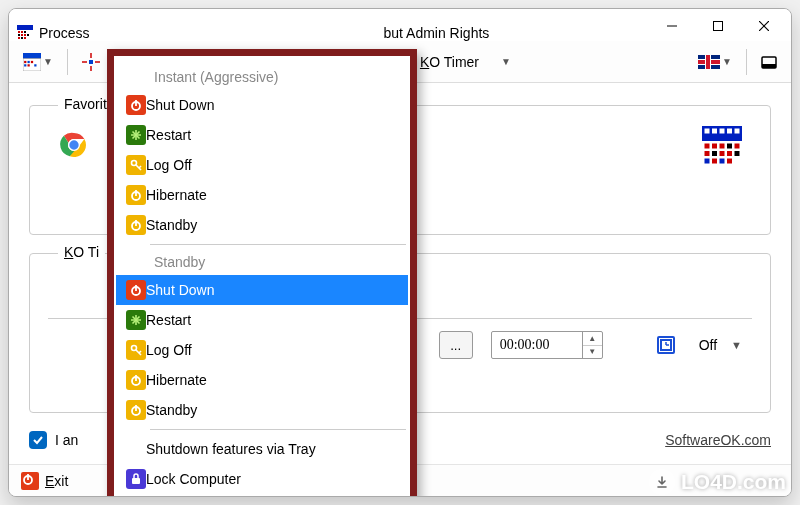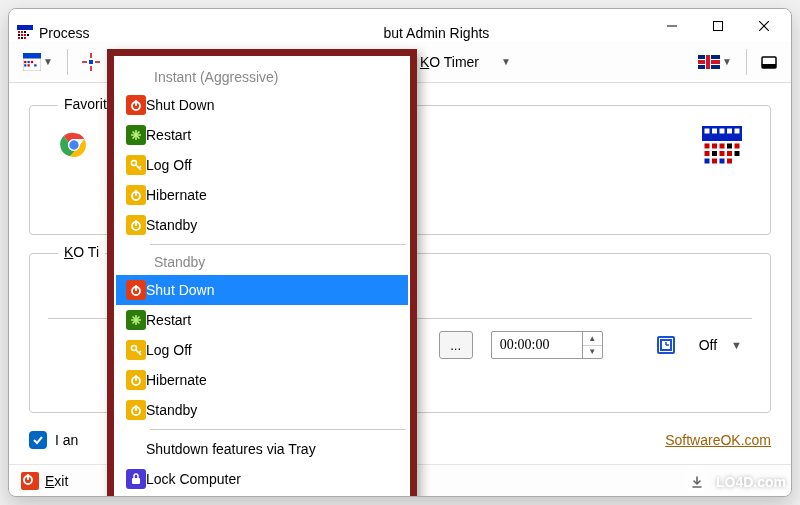--- a/index.html
+++ b/index.html
@@ -98,21 +98,21 @@
   }
   .spin div:last-child{border-bottom:none;}
   .clock-badge { color:#1a4fd6; font-weight:bold; border:2px solid #1a4fd6; width:18px;height:18px;display:flex;align-items:center;justify-content:center;border-radius:2px;}
   .clock-badge svg{width:12px;height:12px;}
   .off-dd { display:flex;align-items:center;gap:12px; padding:0 6px;}
   .checkbox {
     width:18px;height:18px;border-radius:4px;background:#0067c0;
     display:flex;align-items:center;justify-content:center;
   }
   .checkbox svg{width:12px;height:12px;}
-  .link { color:#a16207; }
+  .link { color:#404040; }
   
   .bottombar {
     position:absolute; left:0;right:0;bottom:0;height:32px;
     display:flex;align-items:center;padding:0 12px;gap:6px;
     background:#fdfdfd;border-top:1px solid #e5e5e5;
   }
   
   .flag-uk {
     width:22px;height:14px;background:#00247d;position:relative;overflow:hidden;
     display:inline-block;
@@ -151,21 +151,21 @@
   .ic-power-red { background:#e23b16; }
   .ic-power-yellow { background:#f0b400; }
   .ic-restart { background:#2b7a0b; }
   .ic-lock { background:#4a39d6; }
   .ic-power-red svg,.ic-power-yellow svg,.ic-lock svg{color:#fff;}
   .ic-restart svg{color:#b6f07a;}
   .mi-icon svg{width:14px;height:14px;}
   
   .watermark{
     position:absolute;right:14px;bottom:10px;
-    color:#fff;font-weight:600;font-size:14px;
+    color:#fff;font-weight:600;font-size:21px;
     text-shadow:0 0 4px rgba(0,0,0,0.35);
     display:flex;align-items:center;gap:6px;
     z-index:100;
     pointer-events:none;
   }
   .watermark .dl{
     width:26px;height:26px;border-radius:50%;
     background:rgba(255,255,255,0.6);
     display:flex;align-items:center;justify-content:center;
   }

